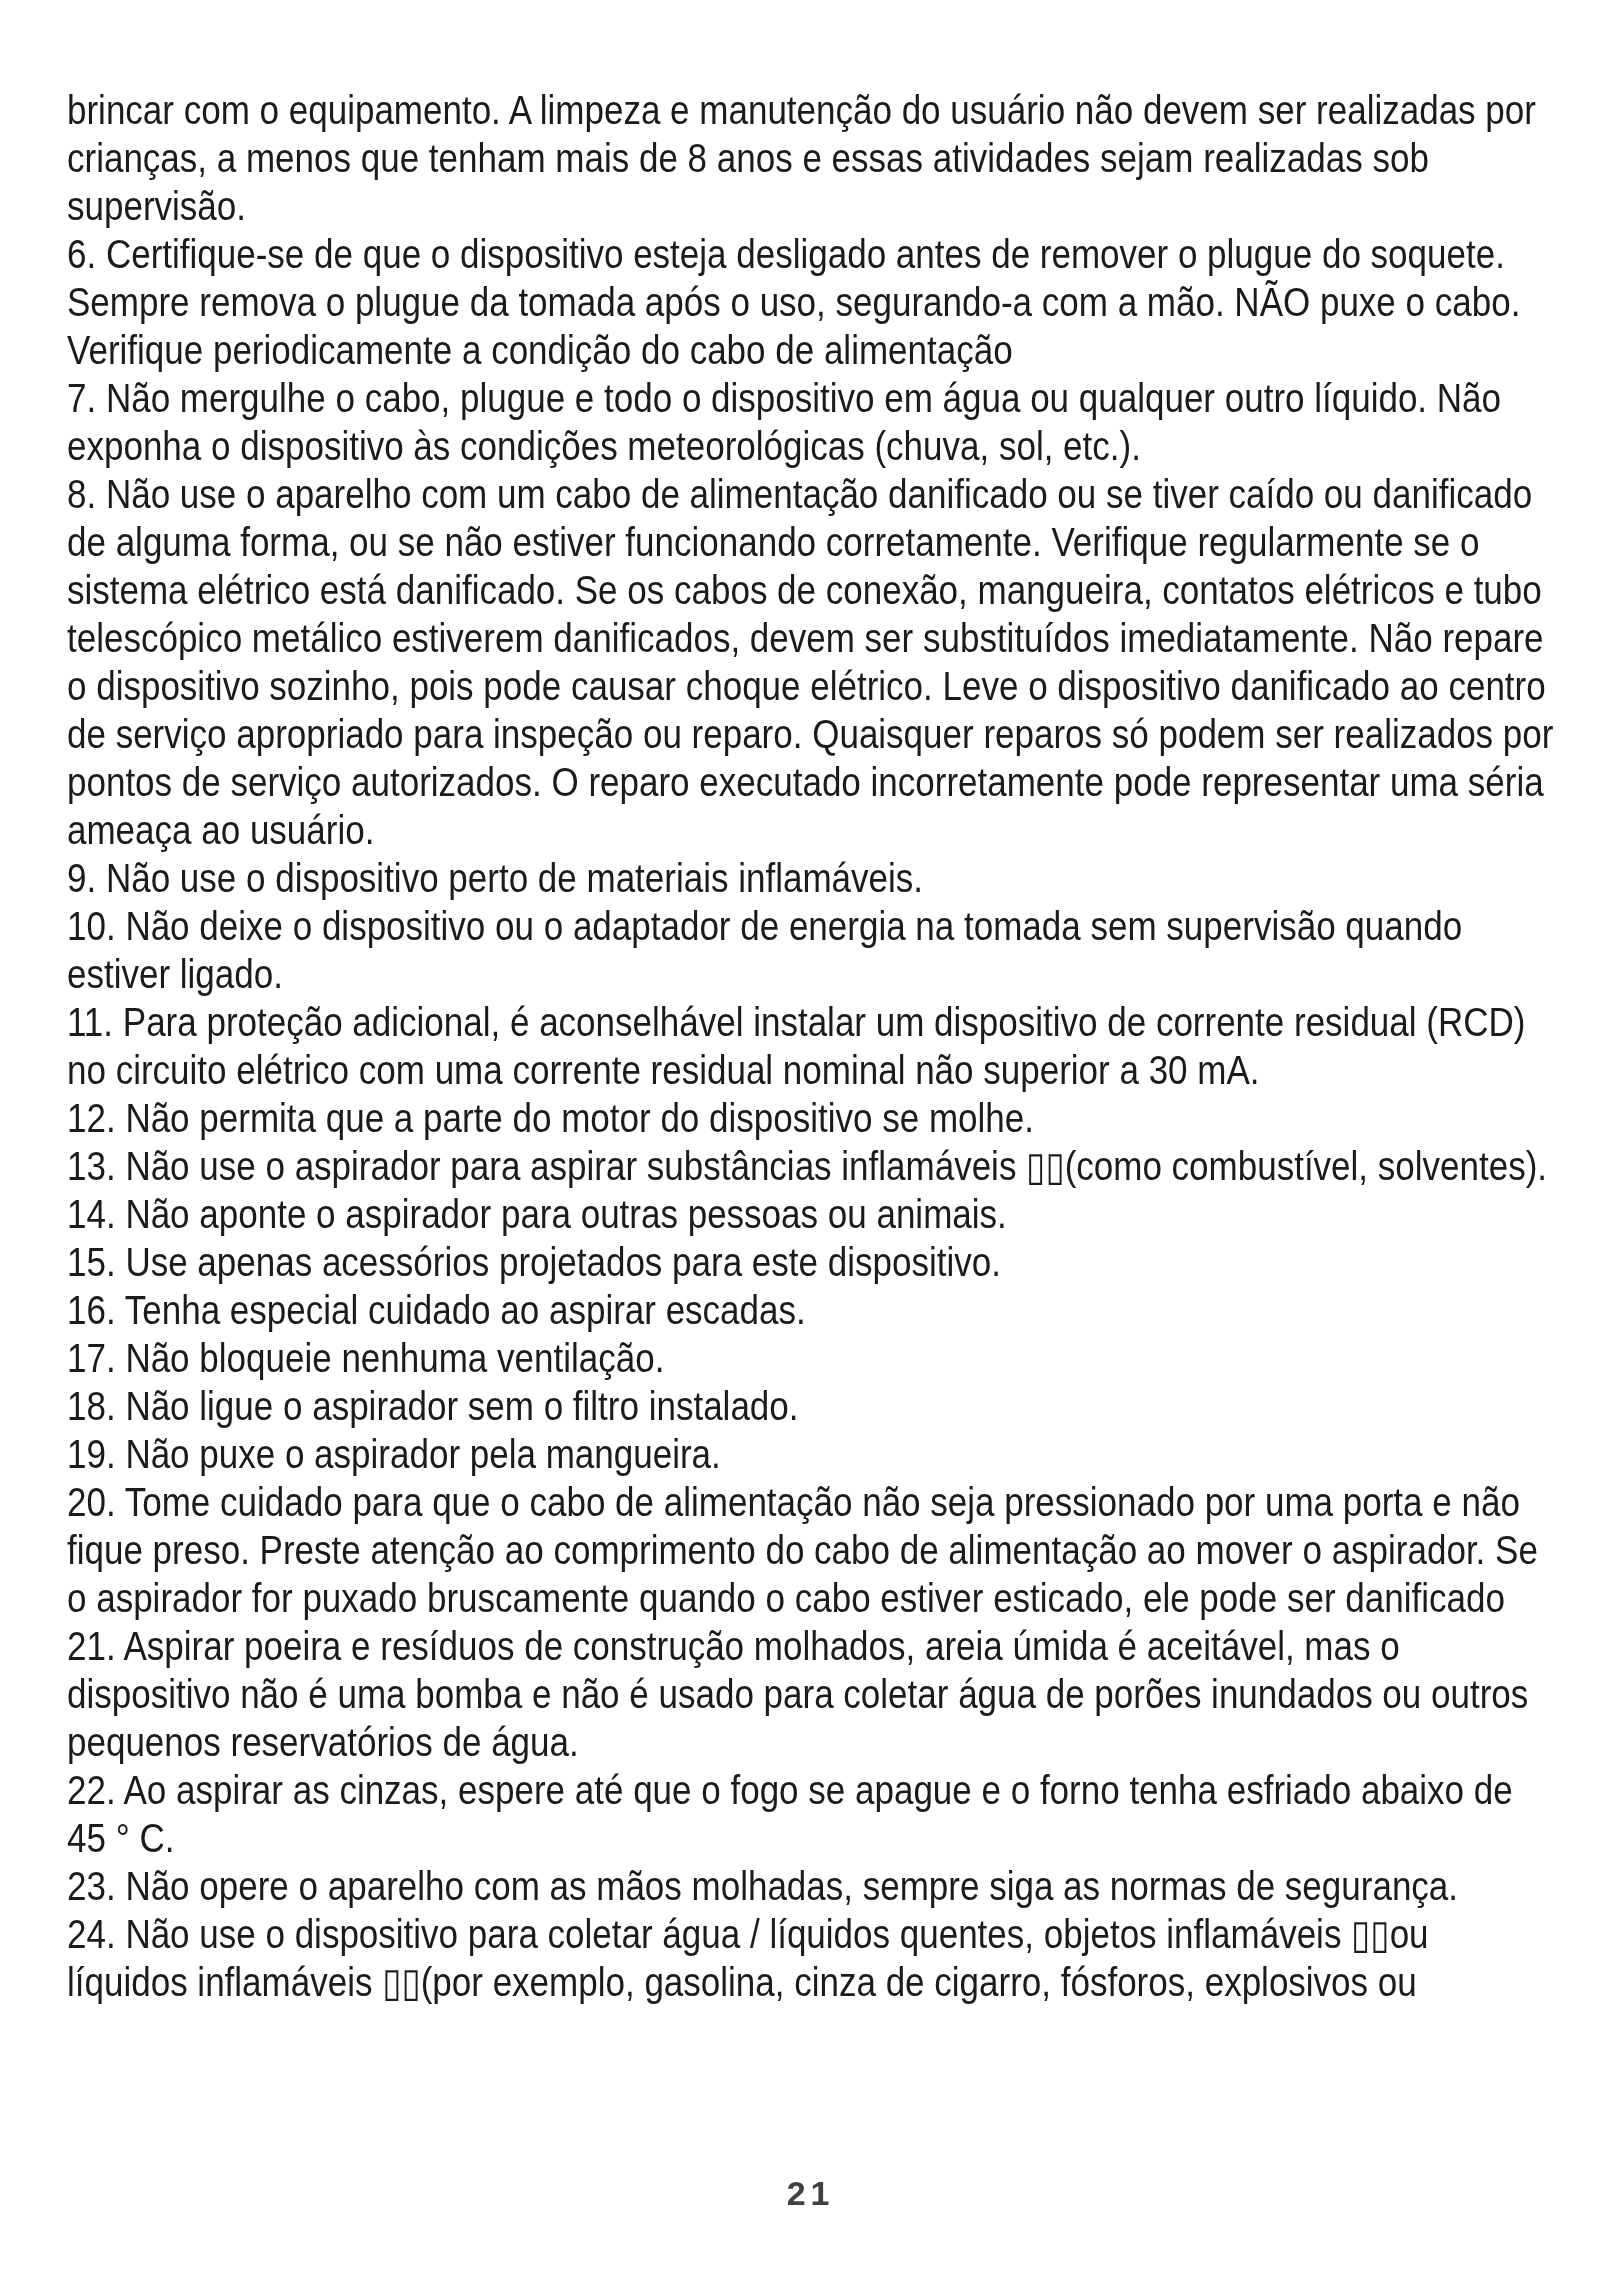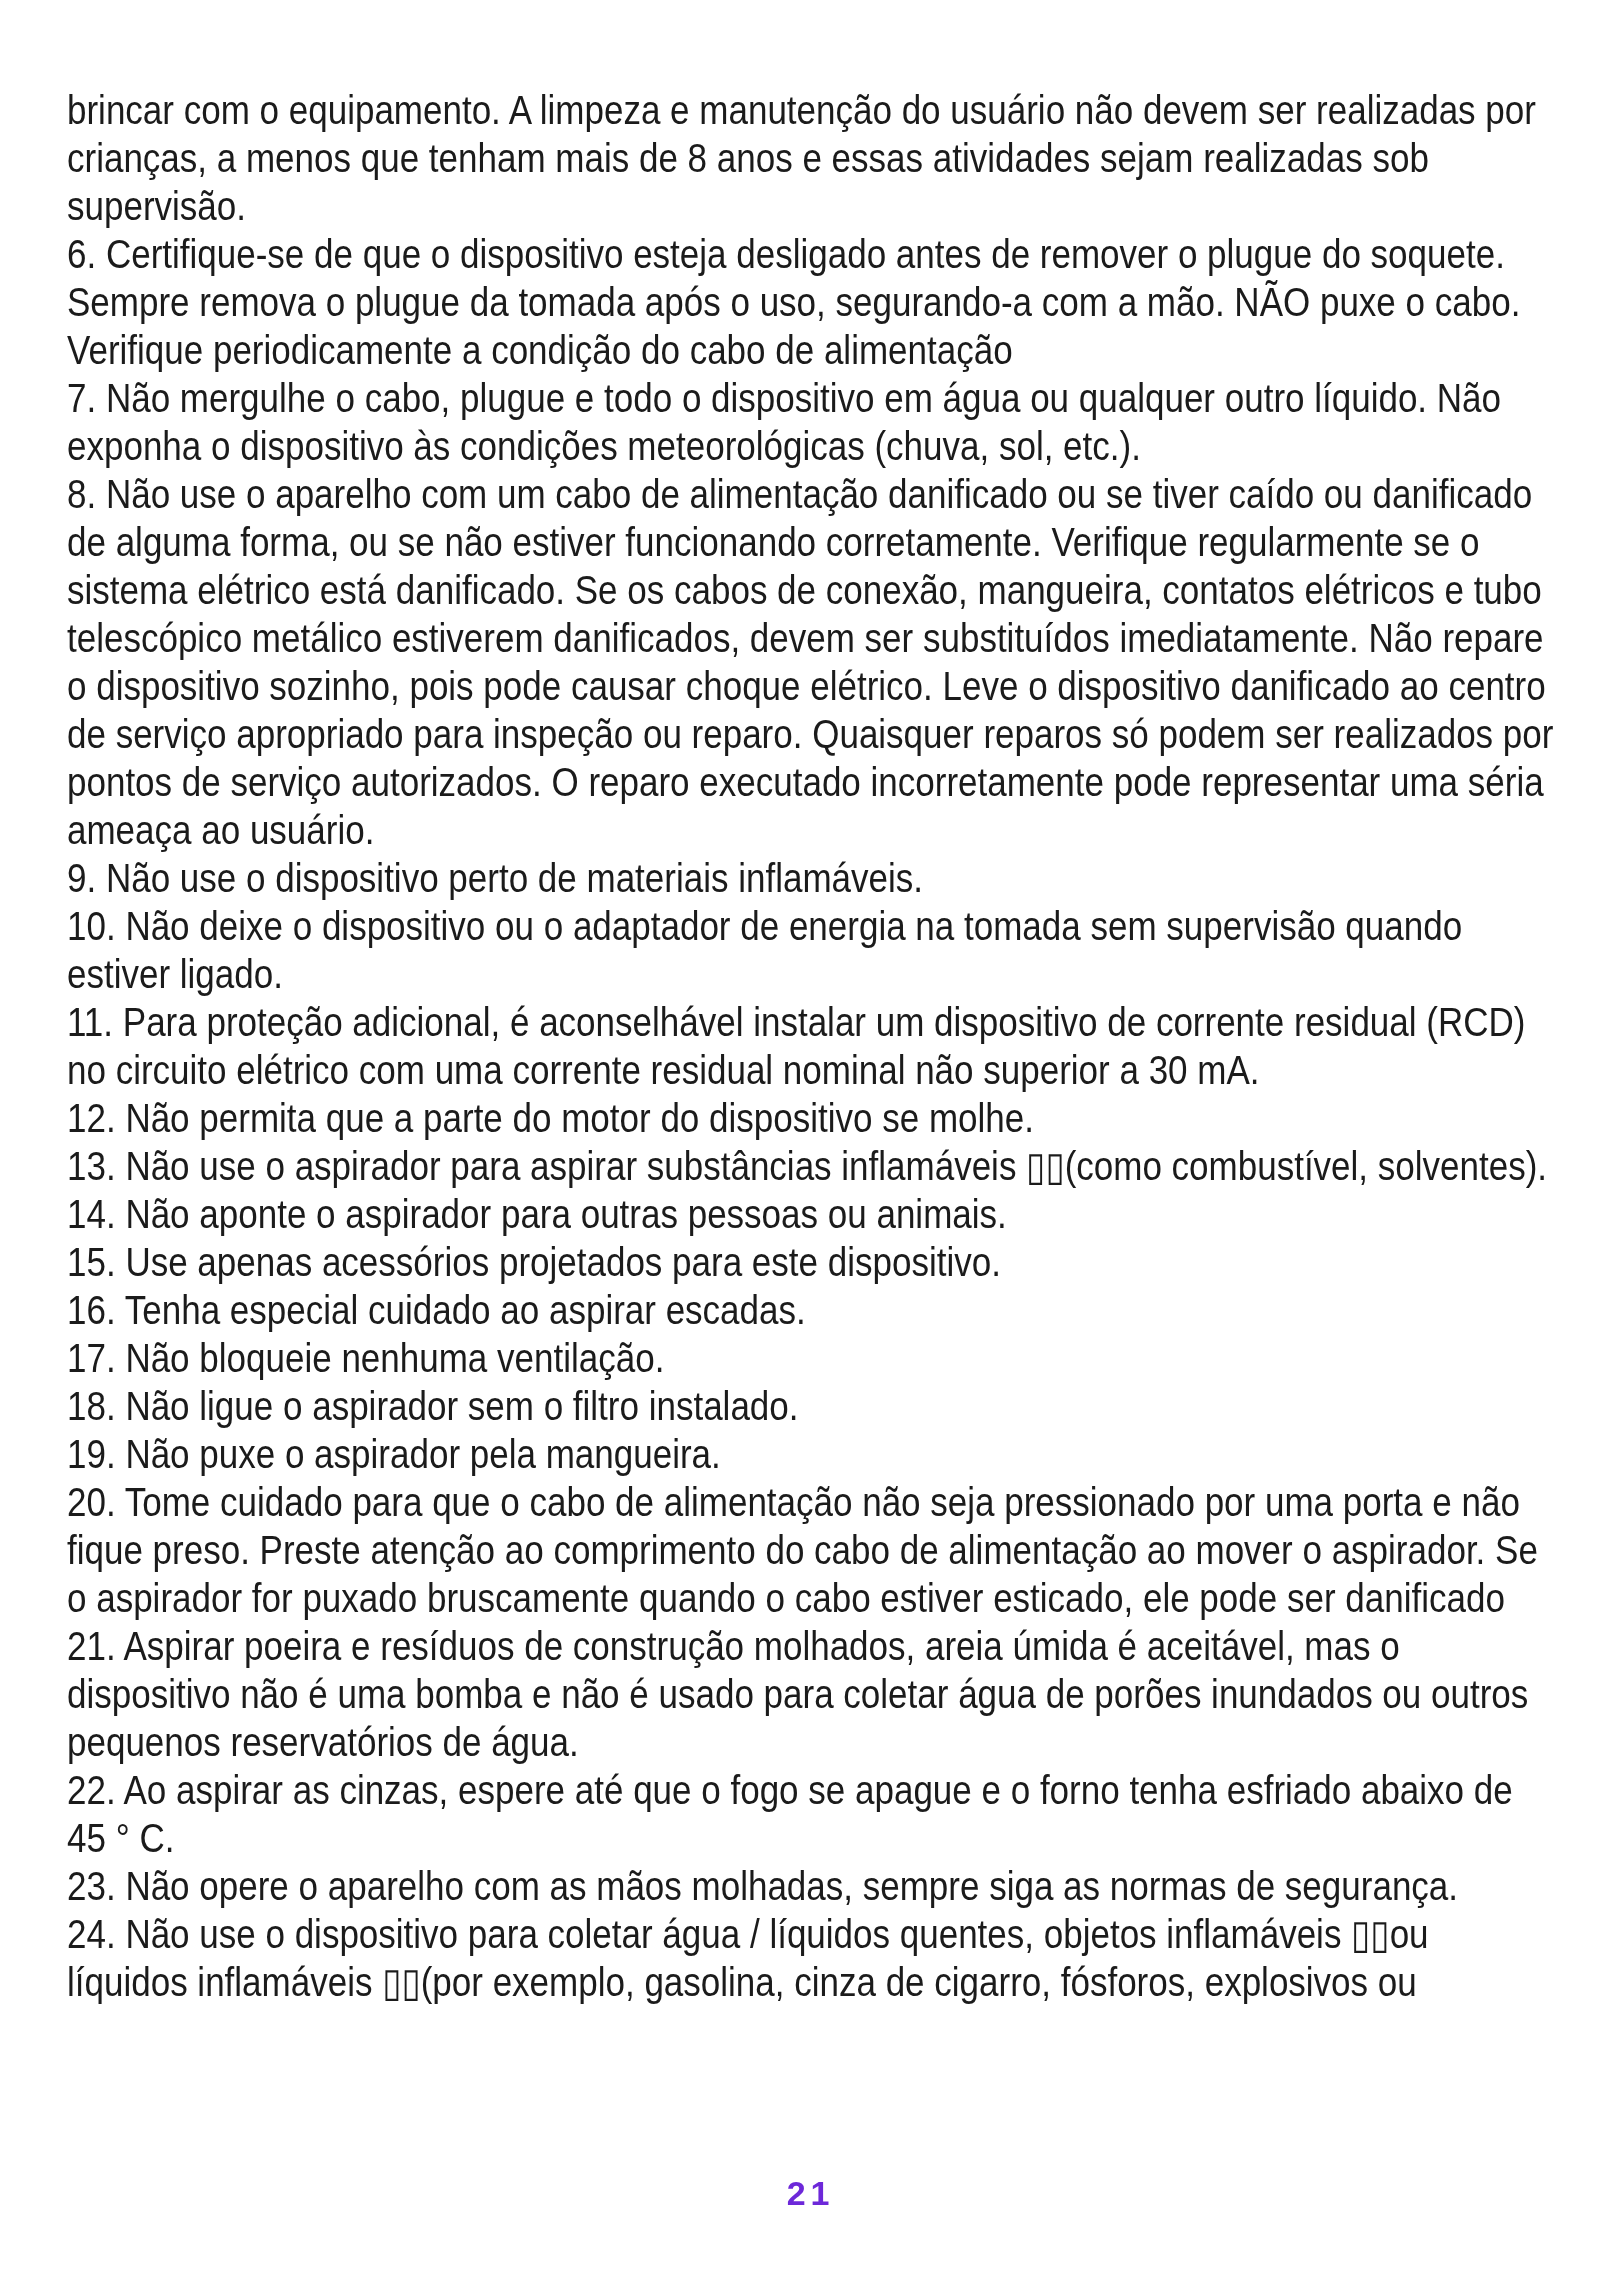--- a/index.html
+++ b/index.html
@@ -39,21 +39,21 @@
   }
   .page-number {
     position: absolute;
     top: 2174px;
     left: 0;
     width: 1621px;
     text-align: center;
     font-size: 34px;
     font-weight: 700;
     letter-spacing: 4.9px;
-    color: #6d28d9;
+    color: #404040;
   }
 </style>
 </head>
 <body>
 
 <div class="page">
   <div class="content">
     <p>brincar com o equipamento. A limpeza e manutenção do usuário não devem ser realizadas por crianças, a menos que tenham mais de 8 anos e essas atividades sejam realizadas sob supervisão.</p>
     <p>6. Certifique-se de que o dispositivo esteja desligado antes de remover o plugue do soquete. Sempre remova o plugue da tomada após o uso, segurando-a com a mão. NÃO puxe o cabo. Verifique periodicamente a condição do cabo de alimentação</p>
     <p>7. Não mergulhe o cabo, plugue e todo o dispositivo em água ou qualquer outro líquido. Não exponha o dispositivo às condições meteorológicas (chuva, sol, etc.).</p>

